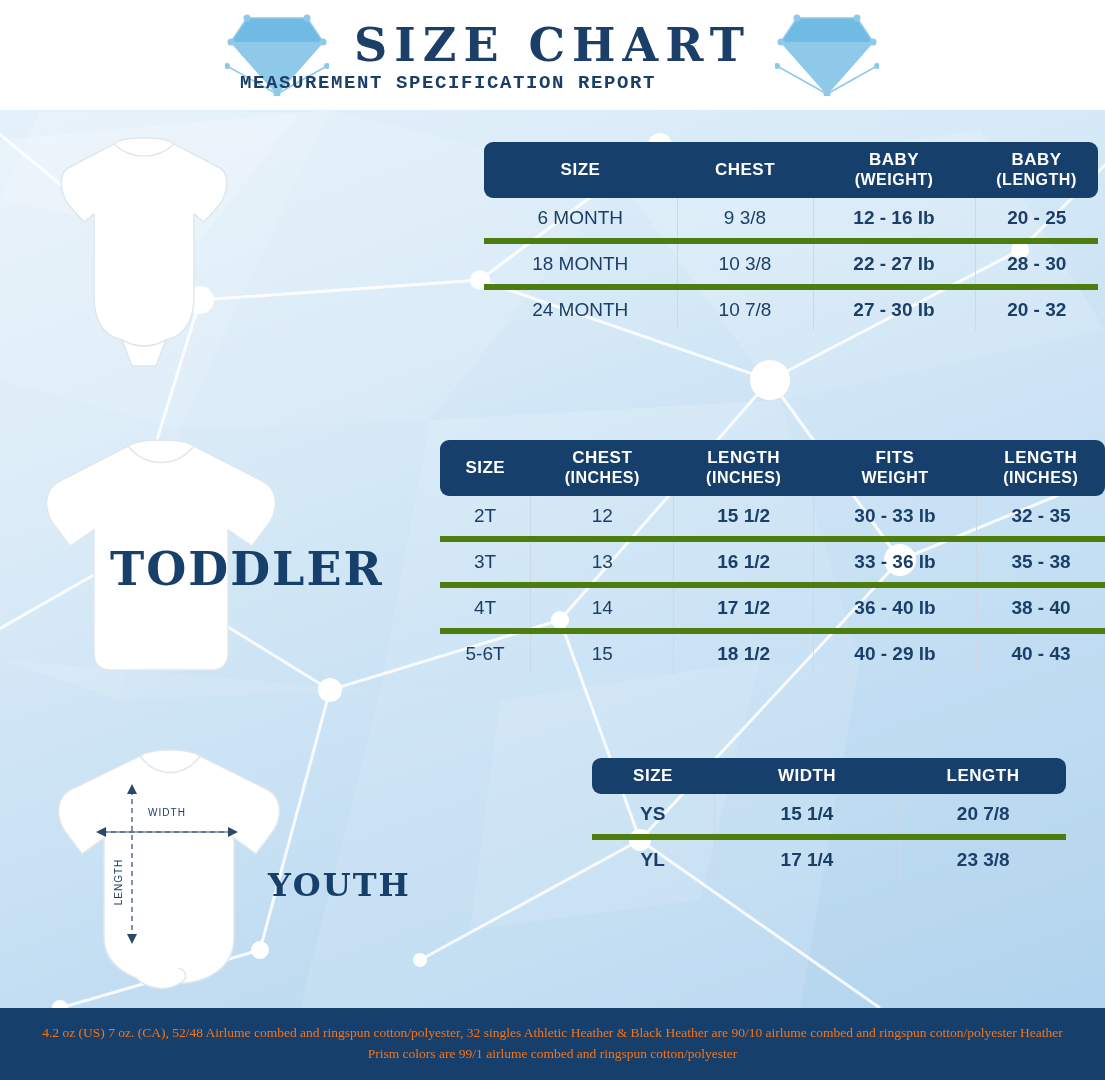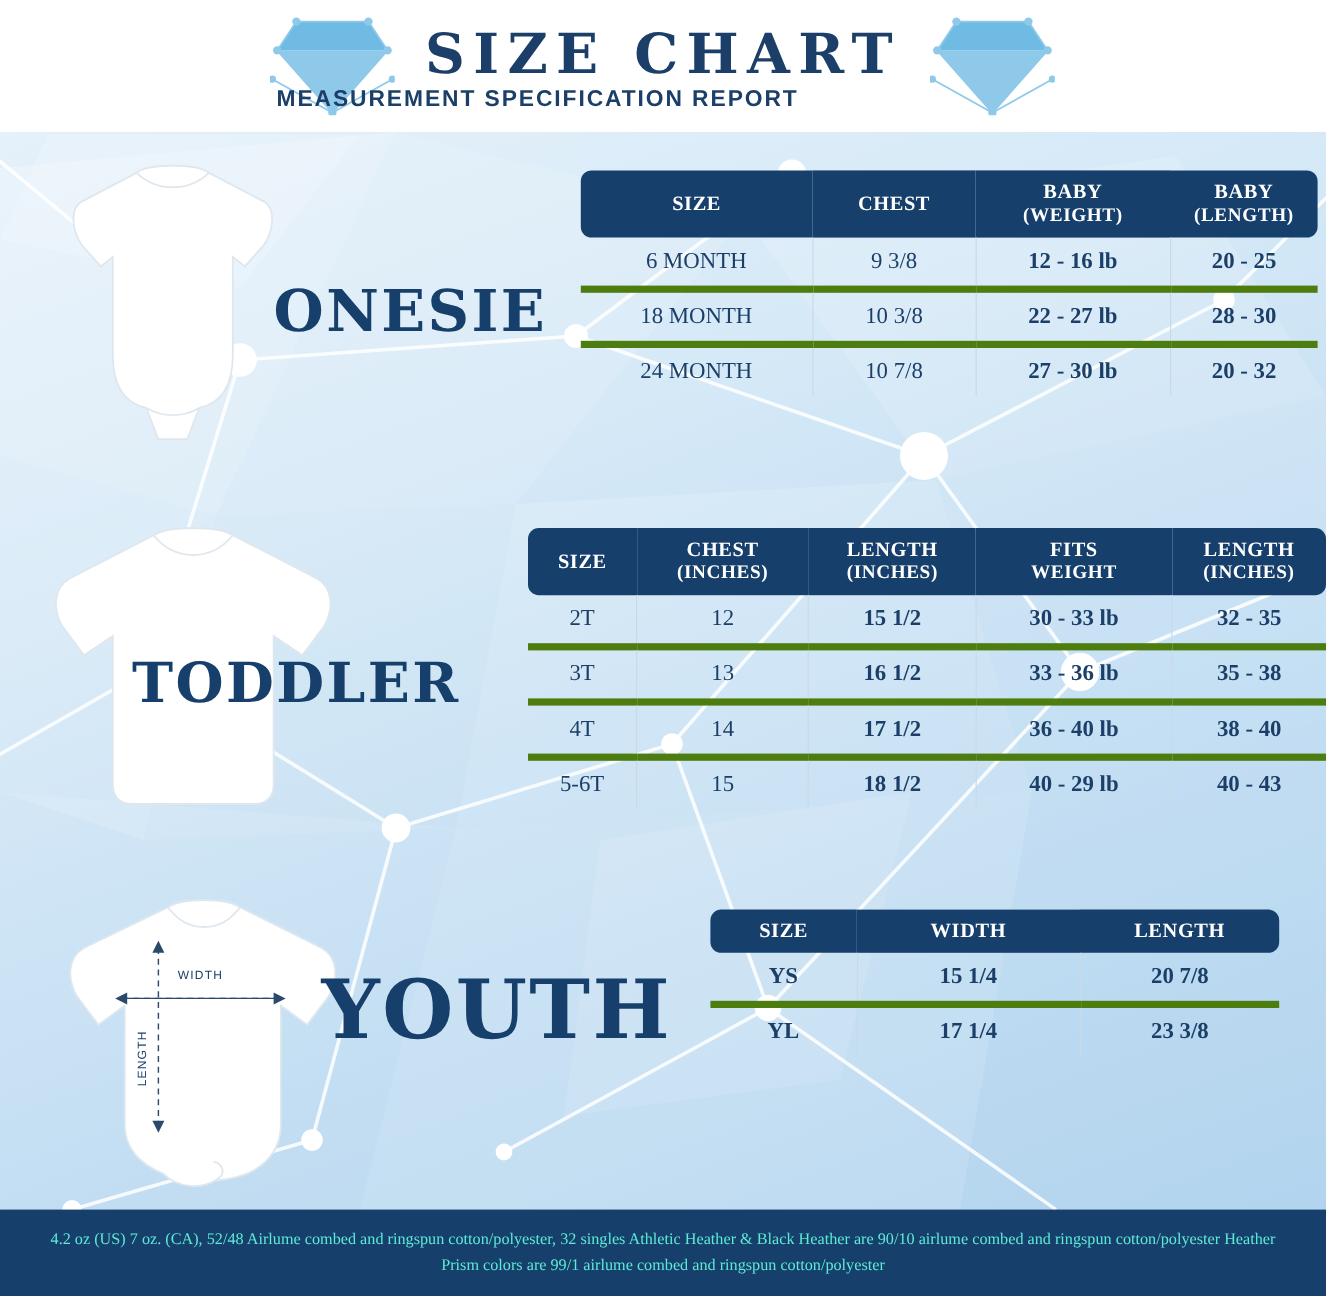--- a/index.html
+++ b/index.html
@@ -45,21 +45,21 @@
     font-weight: bold;
     font-size: 46px;
     letter-spacing: 7px;
     color: #1b3f68;
   }
   .header-sub {
     position: absolute;
     left: 0; top: 72px;
     width: 896px;
     text-align: center;
-    font-family: Liberation Sans, sans-serif;
+    font-family: Liberation Mono, monospace;
     font-weight: bold;
     font-size: 19px;
     letter-spacing: 1.6px;
     color: #1b3f68;
   }
   .diamond {
     position: absolute;
     top: 14px;
     width: 104px;
     height: 82px;
@@ -75,54 +75,54 @@
     height: 72px;
     background: #163f6b;
     z-index: 5;
   }
   .footer-text {
     position: absolute;
     left: 40px;
     right: 40px;
     top: 14px;
     text-align: center;
-    color: #5eead4;
+    color: #f97316;
     font-family: "Liberation Serif", serif;
     font-size: 13.5px;
     line-height: 21px;
   }
 
   
   .section-label {
     position: absolute;
     font-family: "DejaVu Serif", serif;
     font-weight: bold;
     color: #163f6b;
     letter-spacing: 2px;
     z-index: 4;
   }
   #label-onesie { left: 228px; top: 232px; font-size: 48px; }
   #label-toddler { left: 110px; top: 542px; font-size: 46px; }
-  #label-youth { left: 268px; top: 802px; font-size: 68px; }
+  #label-youth { left: 268px; top: 866px; font-size: 32px; }
 
   
   .garment { position: absolute; z-index: 3; }
   #art-onesie { left: 44px; top: 126px; width: 200px; height: 250px; }
   #art-toddler { left: 28px; top: 430px; width: 266px; height: 252px; }
   #art-youth { left: 36px; top: 742px; width: 266px; height: 252px; }
 
   
   .table-wrap {
     position: absolute;
     z-index: 4;
   }
   table.size-table {
     border-collapse: collapse;
     table-layout: fixed;
-    font-family: Liberation Serif, serif;
+    font-family: Liberation Sans, sans-serif;
   }
   table.size-table thead th {
     background: #163f6b;
     color: #ffffff;
     font-weight: bold;
     font-size: 17px;
     line-height: 20px;
     padding: 8px 4px;
     text-align: center;
     letter-spacing: 0.5px;
@@ -285,21 +285,20 @@
   <svg class="garment" id="art-onesie" viewBox="0 0 200 250">
     <g fill="#ffffff" stroke="#dfe7ee" stroke-width="1.5">
       <path d="M70,18 C78,10 122,10 130,18 L176,42 C186,48 184,66 176,78 L160,96 L150,88 L150,170
                C150,196 140,210 122,214 L112,240 L88,240 L78,214 C60,210 50,196 50,170 L50,88
                L40,96 L24,78 C16,66 14,48 24,42 Z"></path>
       <path d="M70,18 C86,34 114,34 130,18" fill="none"></path>
     </g>
     <path d="M78,214 C92,222 108,222 122,214" fill="none" stroke="#dfe7ee" stroke-width="1.5"></path>
   </svg>
 
-  <div class="section-label" id="label-onesie">ONESIE</div>
 
   <div class="table-wrap" id="table-onesie">
     <table class="size-table">
       <thead>
         <tr>
           <th style="width:185px">
             <span>SIZE</span>
           </th>
           <th style="width:128px">
             <span>CHEST</span>

